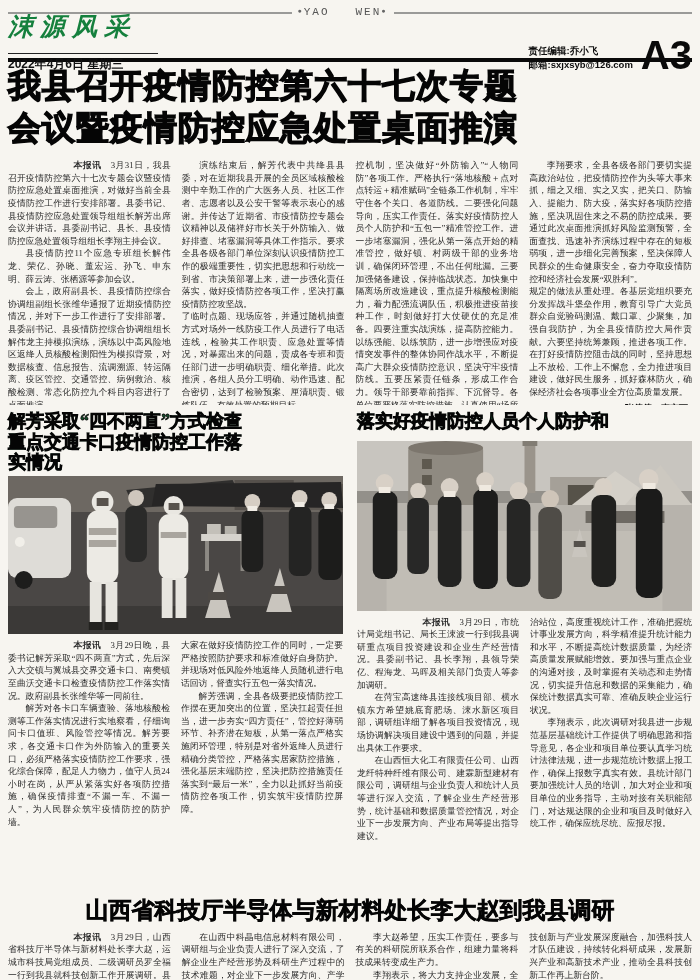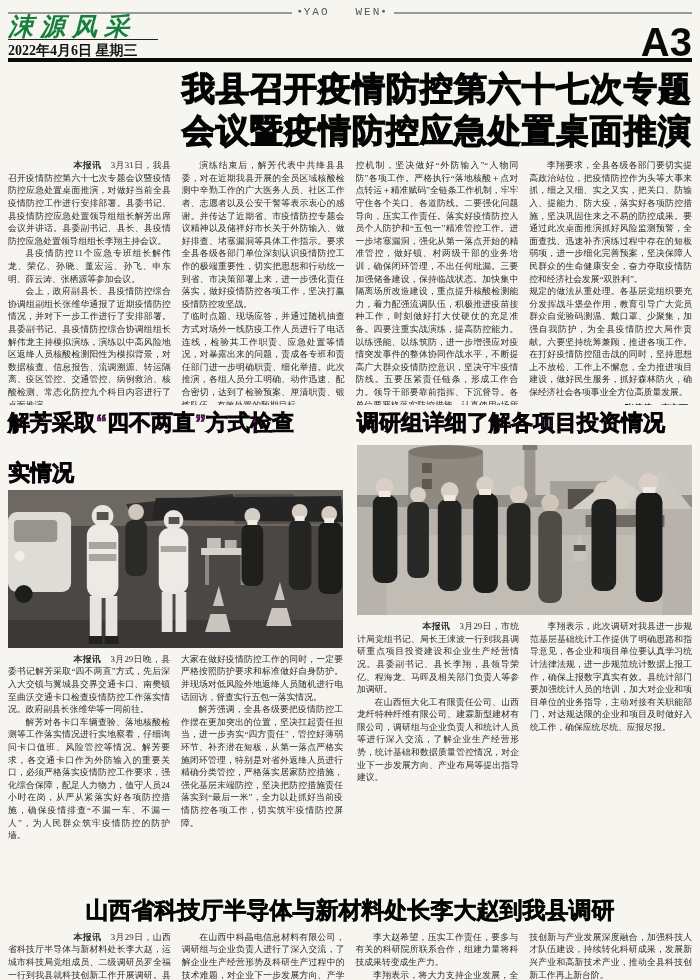--- a/index.html
+++ b/index.html
@@ -5,50 +5,50 @@
   html,body{margin:0;padding:0;background:#888;}
   .page{position:relative;width:700px;height:980px;margin:0 auto;background:#f7f5f0;overflow:hidden;
         font-family:"Liberation Serif",serif;color:#222;}
   
   header{position:relative;height:50px;padding:6px 8px 0 8px;}
   .topline{position:absolute;left:8px;right:8px;top:12px;height:2px;background:#9a9a98;}
   .mast-grid{position:relative;display:grid;grid-template-columns:200px 1fr 215px;height:100%;}
   .mast-left{padding-top:8px;}
   .mast-title{font-family:"DejaVu Serif",serif;font-style:italic;font-weight:bold;font-size:25px;
               letter-spacing:7px;color:#15803d;line-height:1;}
-  .mast-date{margin-top:0;border-top:1.5px solid #222;width:150px;font-family:Liberation Serif, serif;
-             font-weight:bold;font-size:14px;padding-top:2px;color:#111;}
+  .mast-date{margin-top:14px;border-top:1.5px solid #222;width:150px;font-family:Liberation Sans, sans-serif;
+             font-weight:bold;font-size:12px;padding-top:2px;color:#111;}
   .mast-center{text-align:center;position:relative;}
   .en-row{position:absolute;top:0px;left:50%;transform:translateX(-50%);background:#f7f5f0;padding:0 6px;
           font-family:Liberation Mono, monospace;font-size:11px;letter-spacing:2px;color:#555;white-space:nowrap;}
   .en-row .dot{font-size:7px;vertical-align:2px;color:#666;}
   .en-gap{display:inline-block;width:26px;}
   .cn-section{margin-top:14px;font-family:"Liberation Sans",sans-serif;font-weight:900;font-size:26px;
               letter-spacing:34px;text-indent:34px;color:#0d0d0d;line-height:1.2;}
   .mast-right{display:flex;align-items:flex-end;justify-content:flex-end;gap:8px;padding-top:14px;}
   .editor-box{font-family:"Liberation Sans",sans-serif;font-weight:bold;font-size:9.5px;line-height:1.55;
               color:#0d0d0d;text-align:left;}
   .page-no{font-family:"Liberation Sans",sans-serif;font-weight:900;font-size:40px;line-height:0.9;color:#0a0a0a;}
   .thick-rule{height:3.5px;background:#0a0a0a;margin:2px 8px 0 8px;}
   
   .lead{padding:4px 8px 0 8px;}
-  .lead-title{margin:2px 0 6px 0;text-align:right;font-family:Liberation Sans, sans-serif;font-weight:900;
+  .lead-title{margin:2px 0 6px 0;text-align:left;font-family:Liberation Mono, monospace;font-weight:900;
               font-size:33px;line-height:1.3;color:#050505;-webkit-text-stroke:1.3px #050505;letter-spacing:1px;}
   .cols4{display:grid;grid-template-columns:repeat(4,1fr);gap:11px;height:246px;overflow:hidden;}
   .col{min-width:0;}
   .para{margin:0;font-size:8.8px;line-height:12.6px;text-align:justify;text-indent:2em;color:#2b2b2b;
         font-family:"Liberation Serif",serif;word-break:break-all;}
   .para.cont{text-indent:0;}
   .para b{font-family:"Liberation Sans",sans-serif;padding-left:48px;}
   .byline{margin:3px 4px 0 0;text-align:right;font-family:"Liberation Sans",sans-serif;font-weight:bold;
           font-size:9px;color:#111;}
   
   .middle{display:grid;grid-template-columns:1fr 1fr;gap:14px;padding:6px 8px 0 8px;height:478px;overflow:hidden;}
-  .mid-title{margin:0 0 4px 0;font-family:Liberation Sans, sans-serif;font-weight:900;font-size:22px;
-             line-height:1.13;color:#a21caf;-webkit-text-stroke:0.8px #050505;}
+  .mid-title{margin:0 0 4px 0;font-family:Liberation Serif, serif;font-weight:900;font-size:18px;
+             line-height:1.13;color:#14532d;-webkit-text-stroke:0.8px #050505;}
   .photo{display:block;width:100%;background:#777;}
   .cols2{display:grid;grid-template-columns:1fr 1fr;gap:11px;margin-top:5px;overflow:hidden;}
   .mid-left .cols2{height:232px;}
   .mid-right .cols2{height:242px;}
   
   .bottom{padding:6px 8px 0 8px;}
   .bottom-title{margin:2px 0 6px 0;text-align:center;font-family:"Liberation Sans",sans-serif;font-weight:900;
                 font-size:23px;line-height:1.2;color:#050505;-webkit-text-stroke:0.6px #050505;}
   .bottom-cols{height:64px;}
 </style>
@@ -63,20 +63,24 @@
       <div class="mast-left">
         <div class="mast-title">涑源风采</div>
         <div class="mast-date">2022年4月6日 星期三</div>
       </div>
       <div class="mast-center">
         <div class="en-row">
           <span class="dot">●</span><span>YAO</span><span class="en-gap"></span><span>WEN</span><span class="dot">●</span>
         </div>
       </div>
       <div class="mast-right">
+        <div class="editor-box">
+          <div>责任编辑:乔小飞</div>
+          <div>邮箱:sxjxsyb@126.com</div>
+        </div>
         <div class="page-no">A3</div>
       </div>
     </div>
   </header>
   <div class="thick-rule"></div>
 
   <section class="lead">
     <h1 class="lead-title">
       <span>我县召开疫情防控第六十七次专题</span><br>
       <span>会议暨疫情防控应急处置桌面推演</span>
@@ -102,21 +106,21 @@
         <p class="byline">张倩倩　李京丽</p>
       </div>
     </div>
   </section>
 
   <section class="middle">
 
     <article class="mid-left">
       <h2 class="mid-title">
         <span>解芳采取“四不两直”方式检查</span><br>
-        <br>
+        <span>重点交通卡口疫情防控工作落</span><br>
         <span>实情况</span>
       </h2>
       <svg class="photo" viewBox="0 0 340 158" height="158" preserveAspectRatio="none">
         <rect x="0" y="0" width="340" height="158" fill="#4a4745"></rect>
         <rect x="0" y="0" width="340" height="36" fill="#6d6862"></rect>
         <rect x="230" y="4" width="60" height="30" fill="#55504b"></rect>
         <rect x="300" y="8" width="40" height="26" fill="#5e5953"></rect>
         <polygon points="120,14 228,4 238,26 128,32" fill="#302f2e"></polygon>
         <polygon points="150,8 338,6 340,32 146,30" fill="#262525"></polygon>
         <rect x="0" y="130" width="340" height="28" fill="#3b3937"></rect>
@@ -177,21 +181,21 @@
               <p class="para cont">大家在做好疫情防控工作的同时，一定要严格按照防护要求和标准做好自身防护。并现场对低风险外地返绛人员随机进行电话回访，督查实行五包一落实情况。</p>
               <p class="para">解芳强调，全县各级要把疫情防控工作摆在更加突出的位置，坚决扛起责任担当，进一步夯实“四方责任”，管控好薄弱环节、补齐潜在短板，从第一落点严格实施闭环管理，特别是对省外返绛人员进行精确分类管控，严格落实居家防控措施，强化基层末端防控，坚决把防控措施责任落实到“最后一米”，全力以赴抓好当前疫情防控各项工作，切实筑牢疫情防控屏障。</p>
             </div>
 
         </div>
       </div>
     </article>
 
     <article class="mid-right">
       <h2 class="mid-title">
-        <span>调研组详细了解各项目投资情况</span><br>
+        <span>落实好疫情防控人员个人防护和</span><br>
       </h2>
       <svg class="photo" viewBox="0 0 340 170" height="170" preserveAspectRatio="none" style="margin-top:9px;">
         <rect x="0" y="0" width="340" height="170" fill="#b7b3ac"></rect>
         <rect x="0" y="0" width="340" height="62" fill="#c8c5bf"></rect>
         <rect x="0" y="50" width="340" height="12" fill="#93908a"></rect>
 
         <rect x="52" y="4" width="76" height="60" rx="5" fill="#8f8a81"></rect>
         <ellipse cx="90" cy="7" rx="38" ry="7" fill="#7c766d"></ellipse>
         <rect x="66" y="18" width="10" height="10" fill="#5e594f"></rect>
         <rect x="66" y="34" width="10" height="10" fill="#5e594f"></rect>
@@ -230,24 +234,26 @@
         <circle cx="296" cy="38" r="10" fill="#d8d0c6"></circle>
           <rect x="283" y="47" width="27" height="110" rx="10" fill="#1b1b1a"></rect>
         <rect x="22" y="46" width="12" height="6" fill="#efe9e0"></rect>
         <rect x="88" y="50" width="12" height="6" fill="#efe9e0"></rect>
         <rect x="124" y="44" width="12" height="6" fill="#efe9e0"></rect>
         <rect x="290" y="42" width="13" height="6" fill="#efe9e0"></rect>
       </svg>
       <div class="cols2">
         <div class="col">
             <p class="para"><b>本报讯　</b>3月29日，市统计局党组书记、局长王涑波一行到我县调研重点项目投资建设和企业生产经营情况。县委副书记、县长李翔，县领导荣亿、程海龙、马晖及相关部门负责人等参加调研。</p>
+            <p class="para">在菏宝高速绛县连接线项目部、横水镇东方希望姚底育肥场、涑水新区项目部，调研组详细了解各项目投资情况，现场协调解决项目建设中遇到的问题，并提出具体工作要求。</p>
             <p class="para">在山西恒大化工有限责任公司、山西龙纤特种纤维有限公司、建霖新型建材有限公司，调研组与企业负责人和统计人员等进行深入交流，了解企业生产经营形势，统计基础和数据质量管控情况，对企业下一步发展方向、产业布局等提出指导建议。</p>
           </div>
         <div class="col">
           <div>
+              <p class="para cont">治站位，高度重视统计工作，准确把握统计事业发展方向，科学精准提升统计能力和水平，不断提高统计数据质量，为经济高质量发展赋能增效。要加强与重点企业的沟通对接，及时掌握有关动态和走势情况，切实提升信息和数据的采集能力，确保统计数据真实可靠、准确反映企业运行状况。</p>
               <p class="para">李翔表示，此次调研对我县进一步规范基层基础统计工作提供了明确思路和指导意见，各企业和项目单位要认真学习统计法律法规，进一步规范统计数据上报工作，确保上报数字真实有效。县统计部门要加强统计人员的培训，加大对企业和项目单位的业务指导，主动对接有关职能部门，对达规达限的企业和项目及时做好入统工作，确保应统尽统、应报尽报。</p>
             </div>
 
         </div>
       </div>
     </article>
 
   </section>
 
   <section class="bottom">

